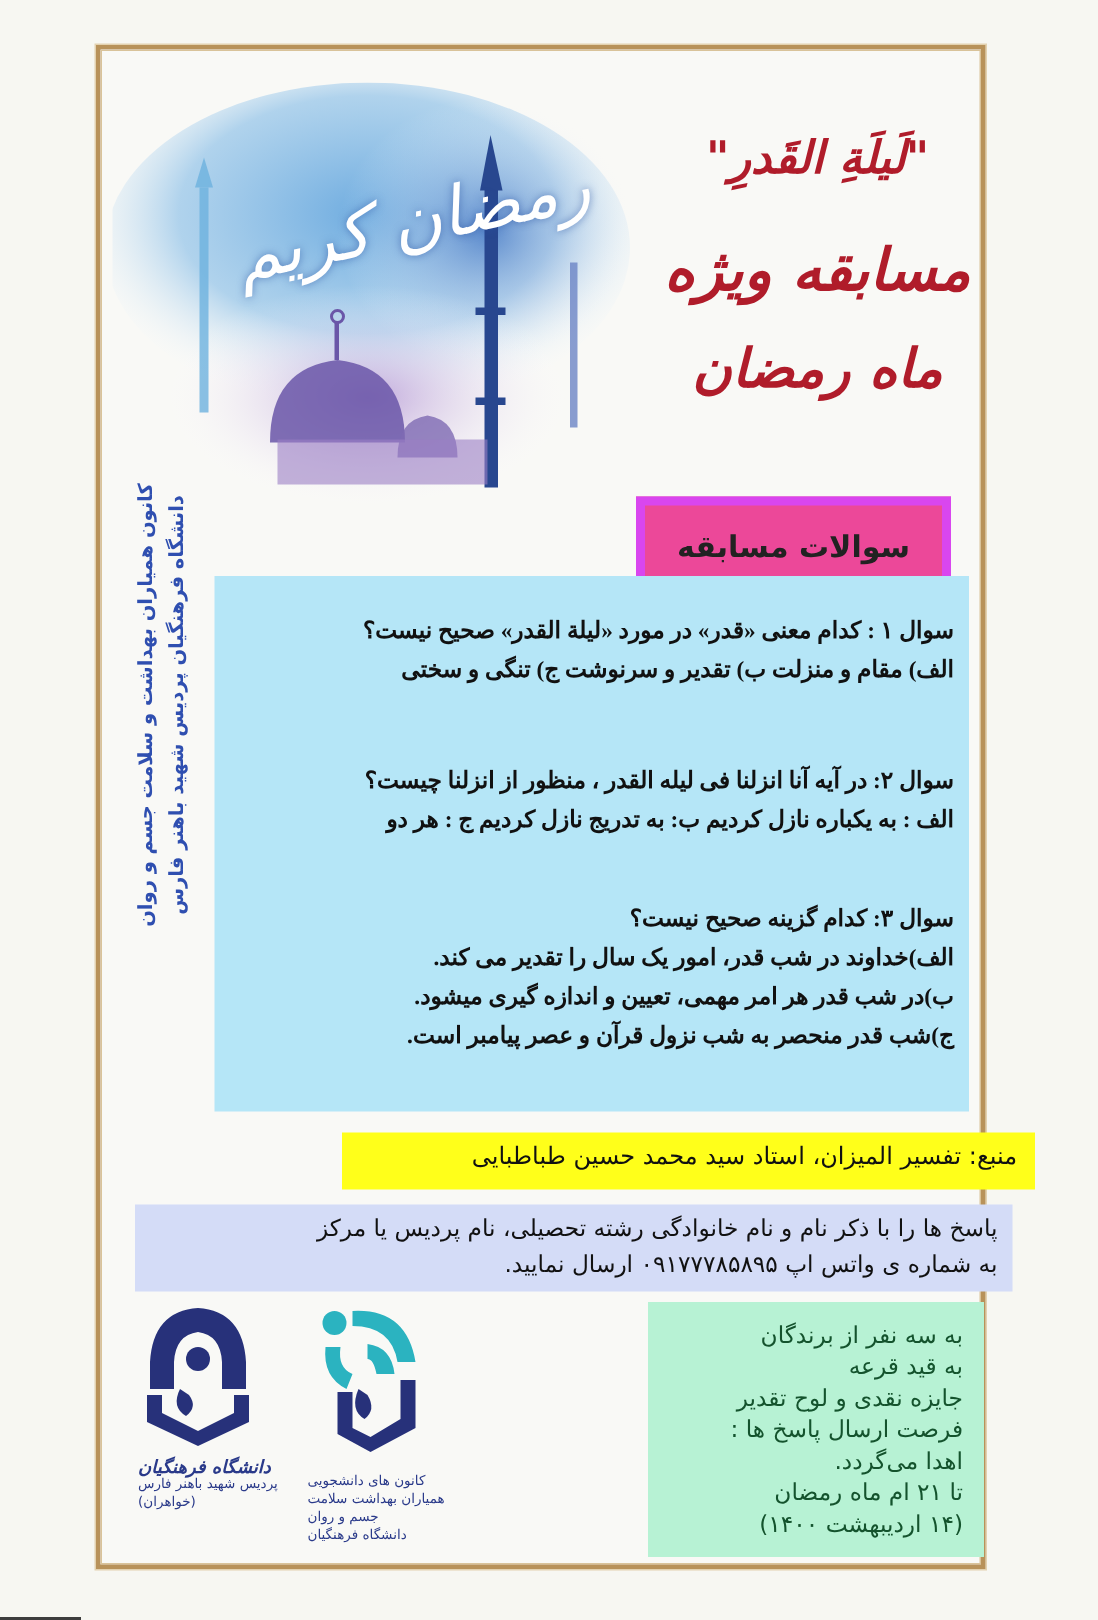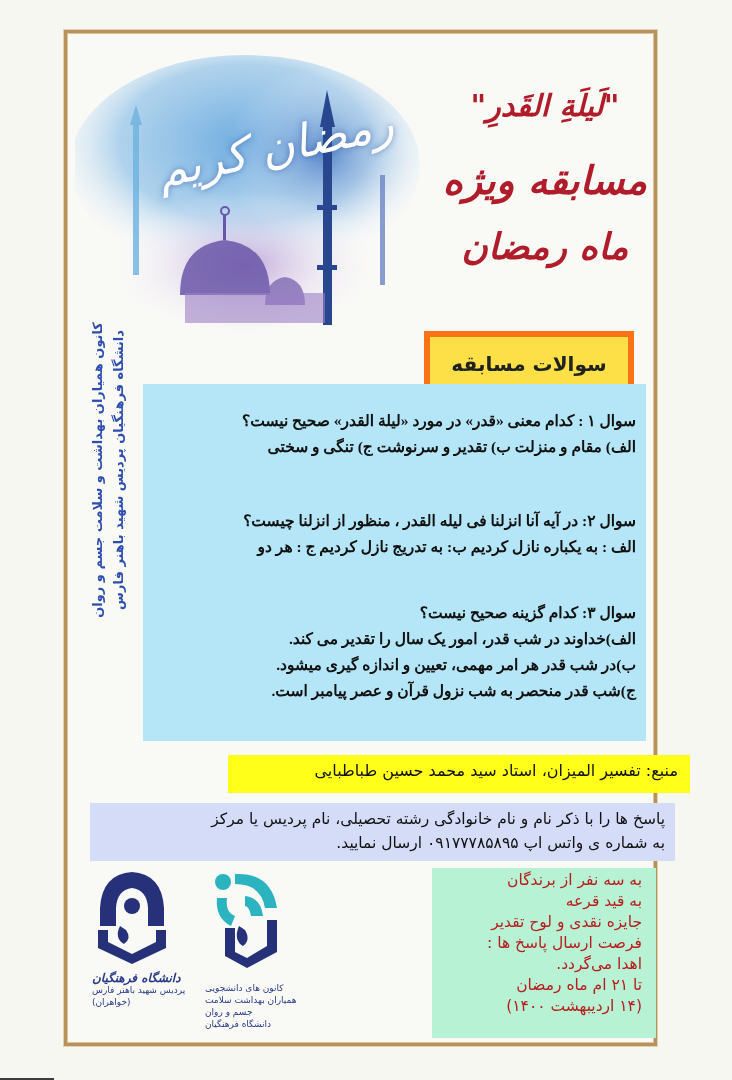--- a/index.html
+++ b/index.html
@@ -38,21 +38,21 @@
     position:absolute; left:78px; top:320px; width:60px; height:300px;
   }
   .vertical-org .inner {
     position:absolute; left:50%; top:50%;
     transform:translate(-50%,-50%) rotate(-90deg);
     width:300px; text-align:center; direction:rtl;
     color:#2f4fb0; font-size:13px; font-weight:bold; line-height:21px;
   }
   .q-header {
     position:absolute; left:424px; top:331px; width:210px; height:65px;
-    border:6px solid #f97316; background:#fde047; box-sizing:border-box;
+    border:6px solid #d946ef; background:#ec4899; box-sizing:border-box;
     display:flex; align-items:center; justify-content:center;
     font-size:20px; font-weight:bold; color:#222; direction:rtl;
   }
   .q-panel {
     position:absolute; left:143px; top:384px; width:503px; height:357px;
     background:#b5e6f7; direction:rtl; box-sizing:border-box; padding:24px 10px 0 6px;font-family:Liberation Serif, serif;
   }
   .q {
     font-size:15.5px; font-weight:bold; color:#111; line-height:26px;
     margin-bottom:48px; text-align:right;
@@ -64,22 +64,22 @@
     background:#ffff1a; direction:rtl; box-sizing:border-box; padding:6px 12px;
     font-size:16px; color:#111;margin-left:48px;
   }
   .instructions {
     position:absolute; left:90px; top:803px; width:585px; height:58px;
     background:#d4dcf7; direction:rtl; box-sizing:border-box; padding:4px 10px 0 8px;
     font-size:15.5px; color:#111; line-height:24px;
   }
   .prize {
     position:absolute; left:432px; top:868px; width:224px; height:170px;
-    background:#b7f2d4; direction:rtl; box-sizing:border-box; padding:2px 14px 0 0;
-    font-size:15.5px; color:#b91c1c; line-height:21px;
+    background:#b7f2d4; direction:rtl; box-sizing:border-box; padding:12px 14px 0 0;
+    font-size:15.5px; color:#14532d; line-height:21px;
   }
   .logo { position:absolute; text-align:left; direction:rtl; }
   .logo1 { left:92px; top:868px; width:100px; height:150px; }
   .logo2 { left:205px; top:868px; width:100px; height:150px; }
   .logo .cap { font-size:9px; color:#2a3a8a; line-height:12px; }
   .logo1 .cap.main { font-size:12px; font-weight:bold; font-style:italic; }
   .watermark {
     position:absolute; left:0; top:1054px; width:54px; height:18px;
     background:#3d3d3d; color:#f2a23a; font-size:11px; font-weight:bold; font-style:italic;
     display:flex; align-items:center; justify-content:center;

